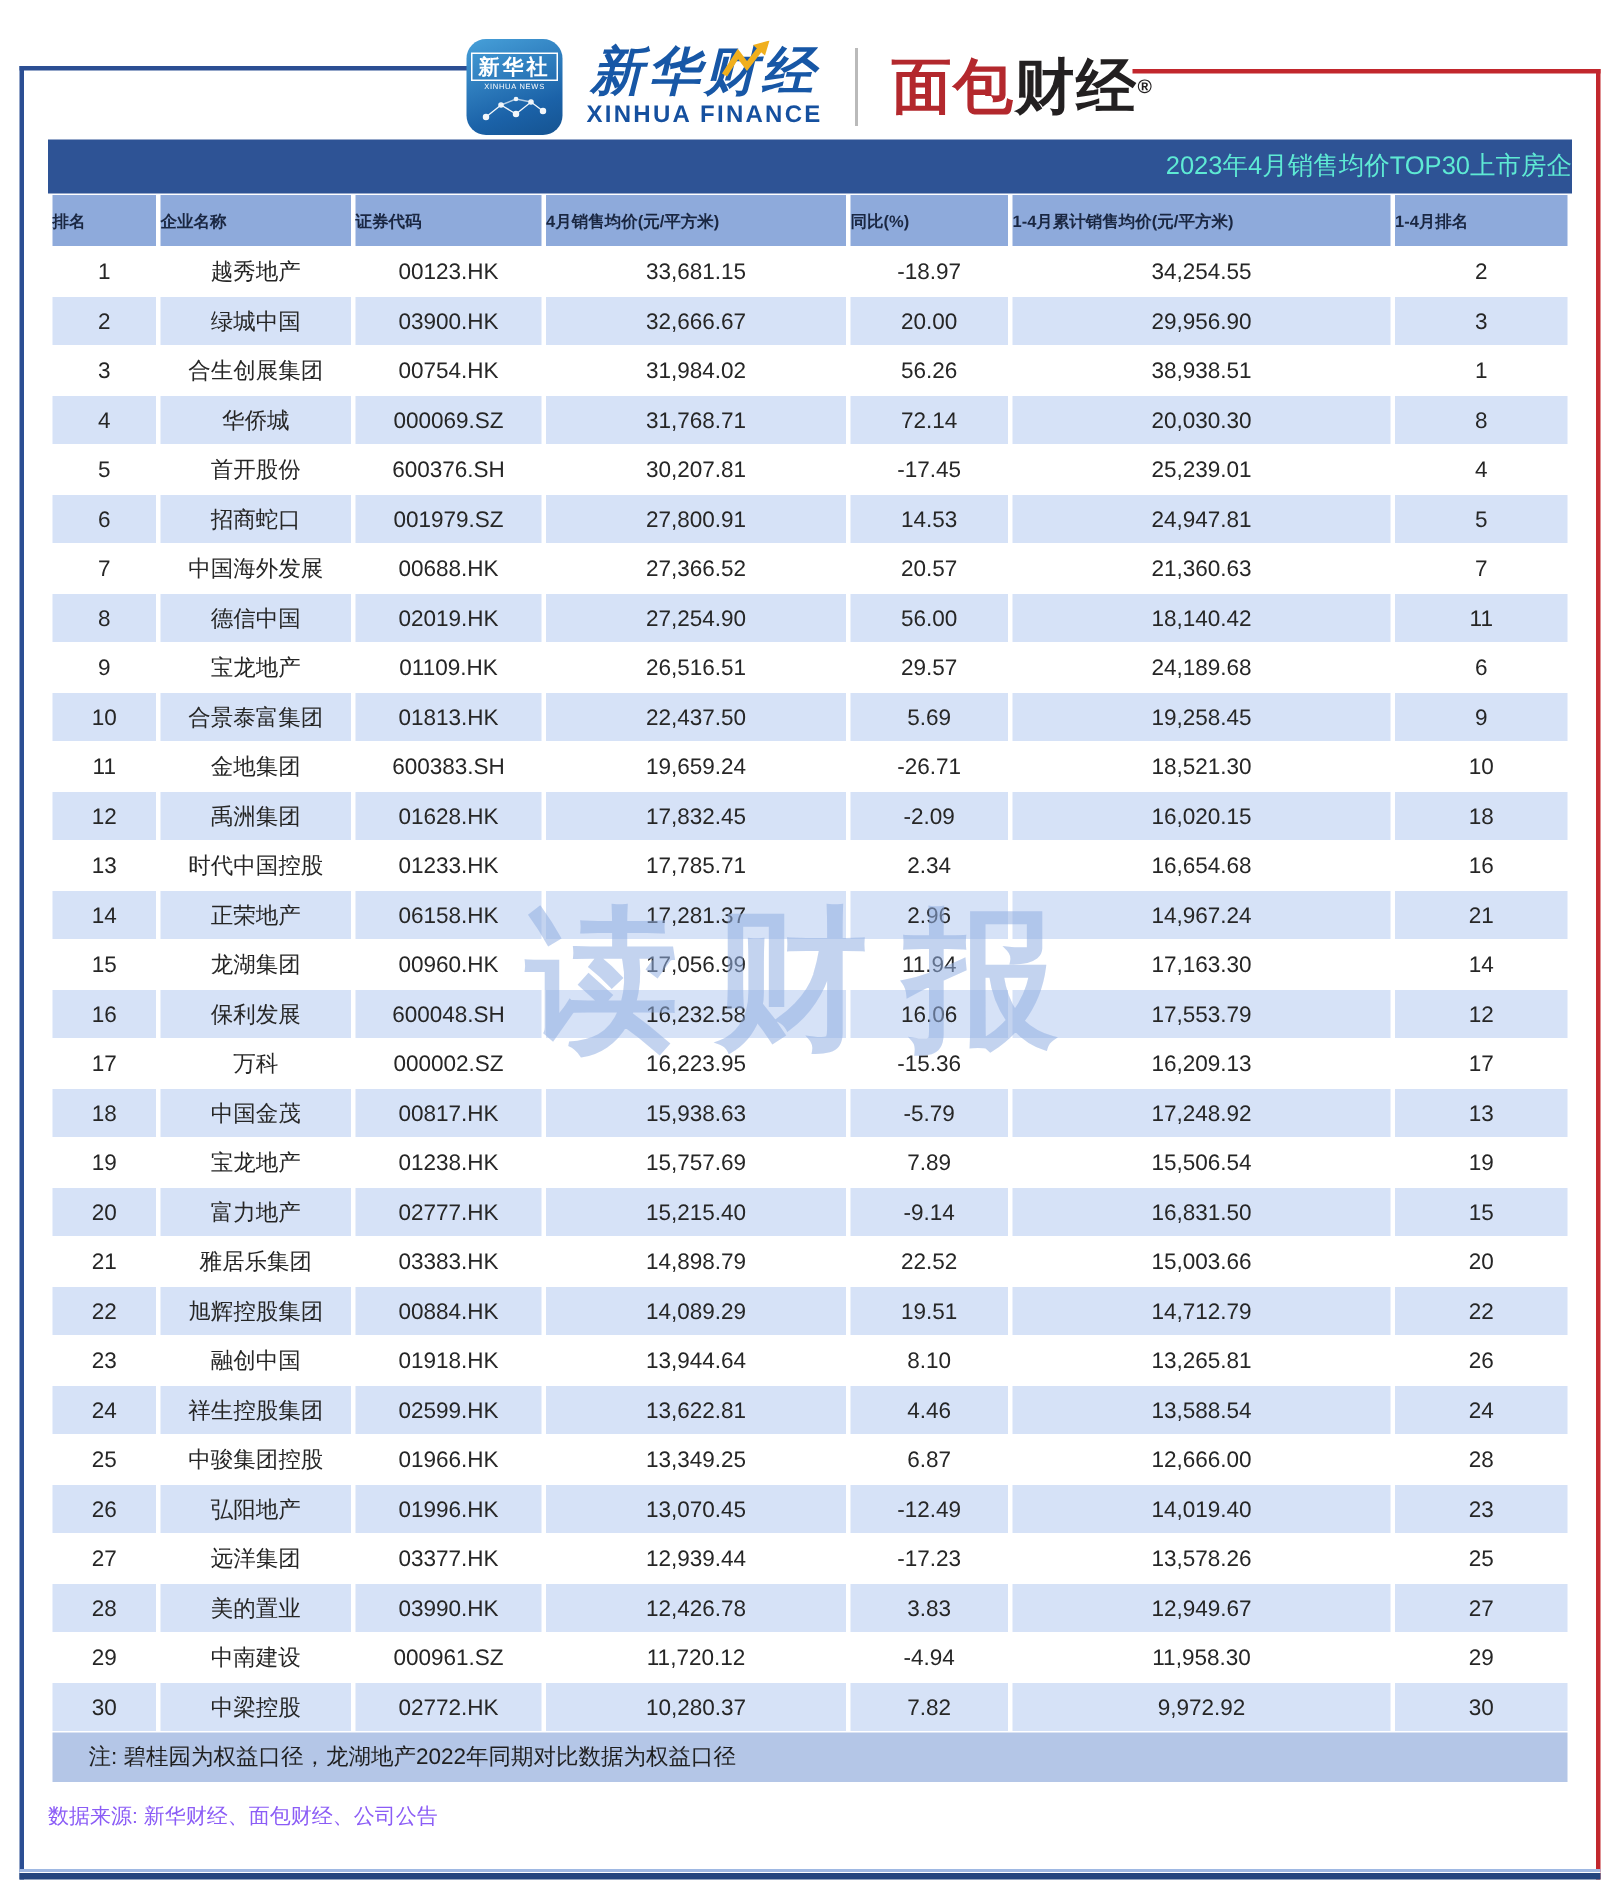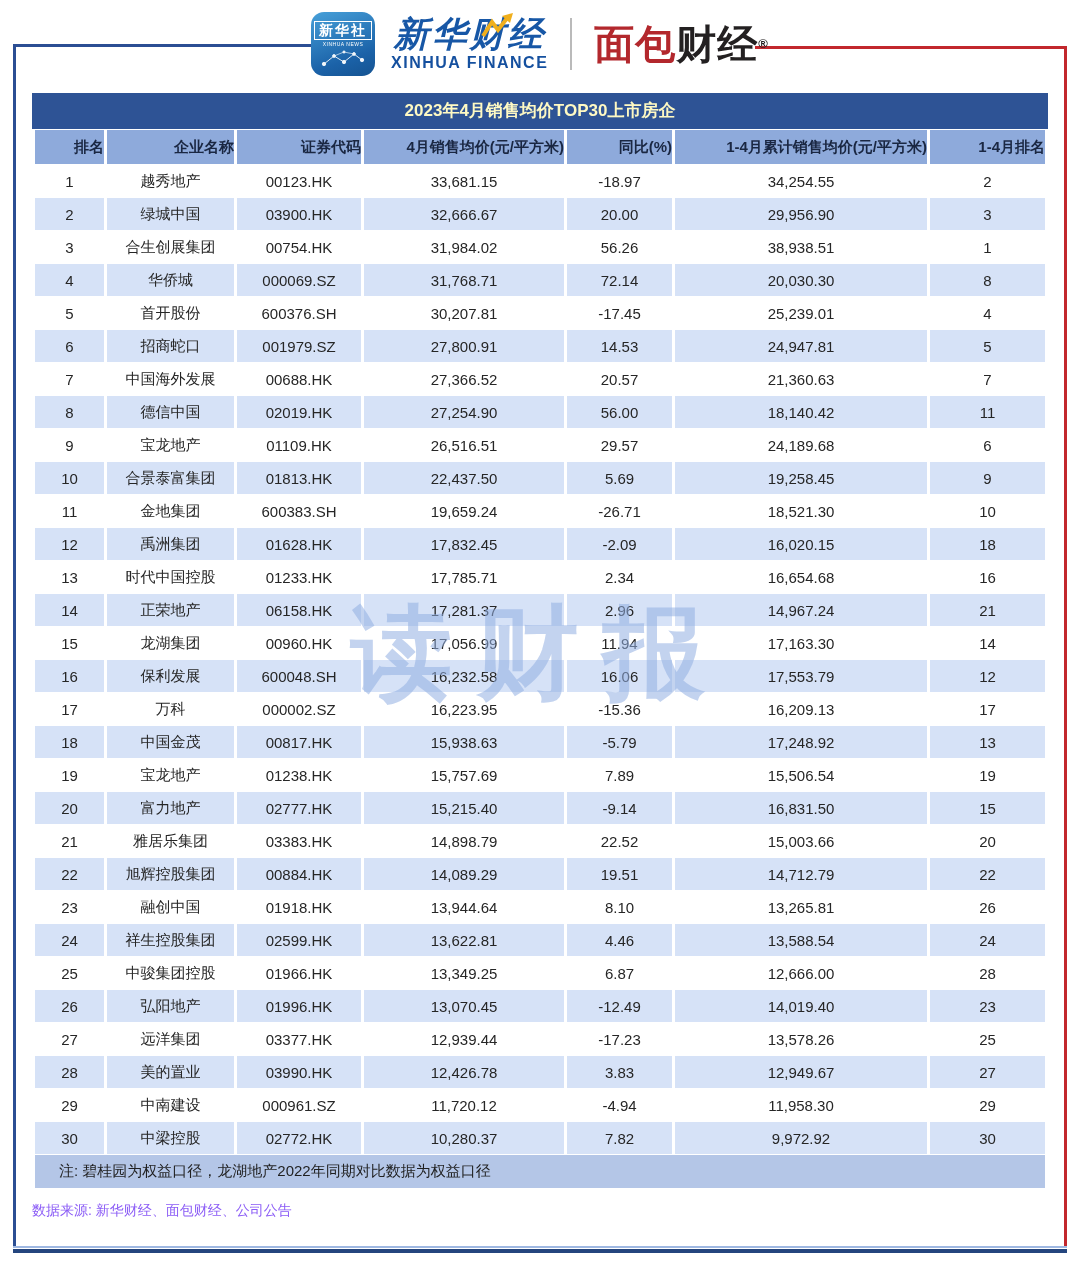--- a/index.html
+++ b/index.html
@@ -1,20 +1,20 @@
 <!DOCTYPE html>
 <html><head>
 <meta charset="utf-8">
 <style>
   * { margin:0; padding:0; box-sizing:border-box; }
   body { font-family:"Liberation Sans","DejaVu Sans",sans-serif; background:#ffffff; }
   .page { position:relative; width:1080px; height:1264px; background:#ffffff; overflow:hidden; }
 
   
-  .brandbar { position:absolute; left:0; right:0; top:2px; height:84px;
+  .brandbar { position:absolute; left:0; right:0; top:16px; height:84px;
               display:flex; justify-content:center; align-items:center; gap:16px; }
   .line-left  { position:absolute; left:13px;  top:44px; width:317px; height:3px; background:#2B4E93; }
   .line-right { position:absolute; left:755px; top:46px; width:312px; height:3px; background:#C2272D; }
 
   .app-icon { width:64px; height:64px; border-radius:13px;
               background:linear-gradient(160deg,#47A0D9 0%,#1B62A8 70%,#155391 100%);
               display:flex; flex-direction:column; align-items:center; justify-content:center; gap:1px; }
   .app-icon .cn { color:#fff; font-size:14px; font-weight:bold; letter-spacing:2px;
                   border:1.5px solid #fff; padding:0 4px; line-height:17px; }
   .app-icon .en { color:#fff; font-size:5px; letter-spacing:0.5px; }
@@ -33,24 +33,24 @@
   .mb-reg { font-size:13px; color:#232021; vertical-align:top; font-weight:bold; }
 
   
   .frame-left   { position:absolute; left:13px;  top:44px;  width:3px;  height:1209px; background:#2B4E93; }
   .frame-right  { position:absolute; left:1064px; top:46px; width:3px;  height:1207px; background:#C2272D; }
   .frame-bottom { position:absolute; left:13px; top:1246px; width:1054px; height:7px;
                   background:linear-gradient(to bottom,#9FB8E2 0 2px,#ffffff 2px 3px,#24457E 3px 100%); }
 
   
   .content { position:absolute; left:32px; top:93px; width:1016px; }
-  .tbl-title { background:#2E5395; color:#fef9c3; font-size:17px; font-weight:bold;
-               text-align:center; height:36px; line-height:36px; }
+  .tbl-title { background:#2E5395; color:#5eead4; font-size:17px; font-weight:normal;
+               text-align:right; height:36px; line-height:36px; }
   table { width:1016px; table-layout:fixed; border-collapse:separate; border-spacing:3px 1px; }
-  th { background:#8EAADB; color:#1A2742; font-size:15px; font-weight:bold; height:34px; text-align:right; }
+  th { background:#8EAADB; color:#1A2742; font-size:11px; font-weight:bold; height:34px; text-align:left; }
   td { font-size:15px; color:#262626; height:32px; text-align:center; overflow:hidden; white-space:nowrap; }
   tbody tr:nth-child(odd)  td { background:#FFFFFF; }
   tbody tr:nth-child(even) td { background:#D6E2F7; }
   tr.note-row td { background:#B4C6E7 !important; text-align:left; padding-left:24px;
                    font-size:15px; color:#1F1F1F; height:33px; }
   .c0{width:69px}.c1{width:127px}.c2{width:124px}.c3{width:200px}.c4{width:105px}.c5{width:252px}.c6{width:115px}
 
   
   .watermark { position:absolute; left:50%; transform:translateX(-50%); top:586px;
                font-size:102px; font-weight:bold; color:rgba(145,175,225,0.55);

